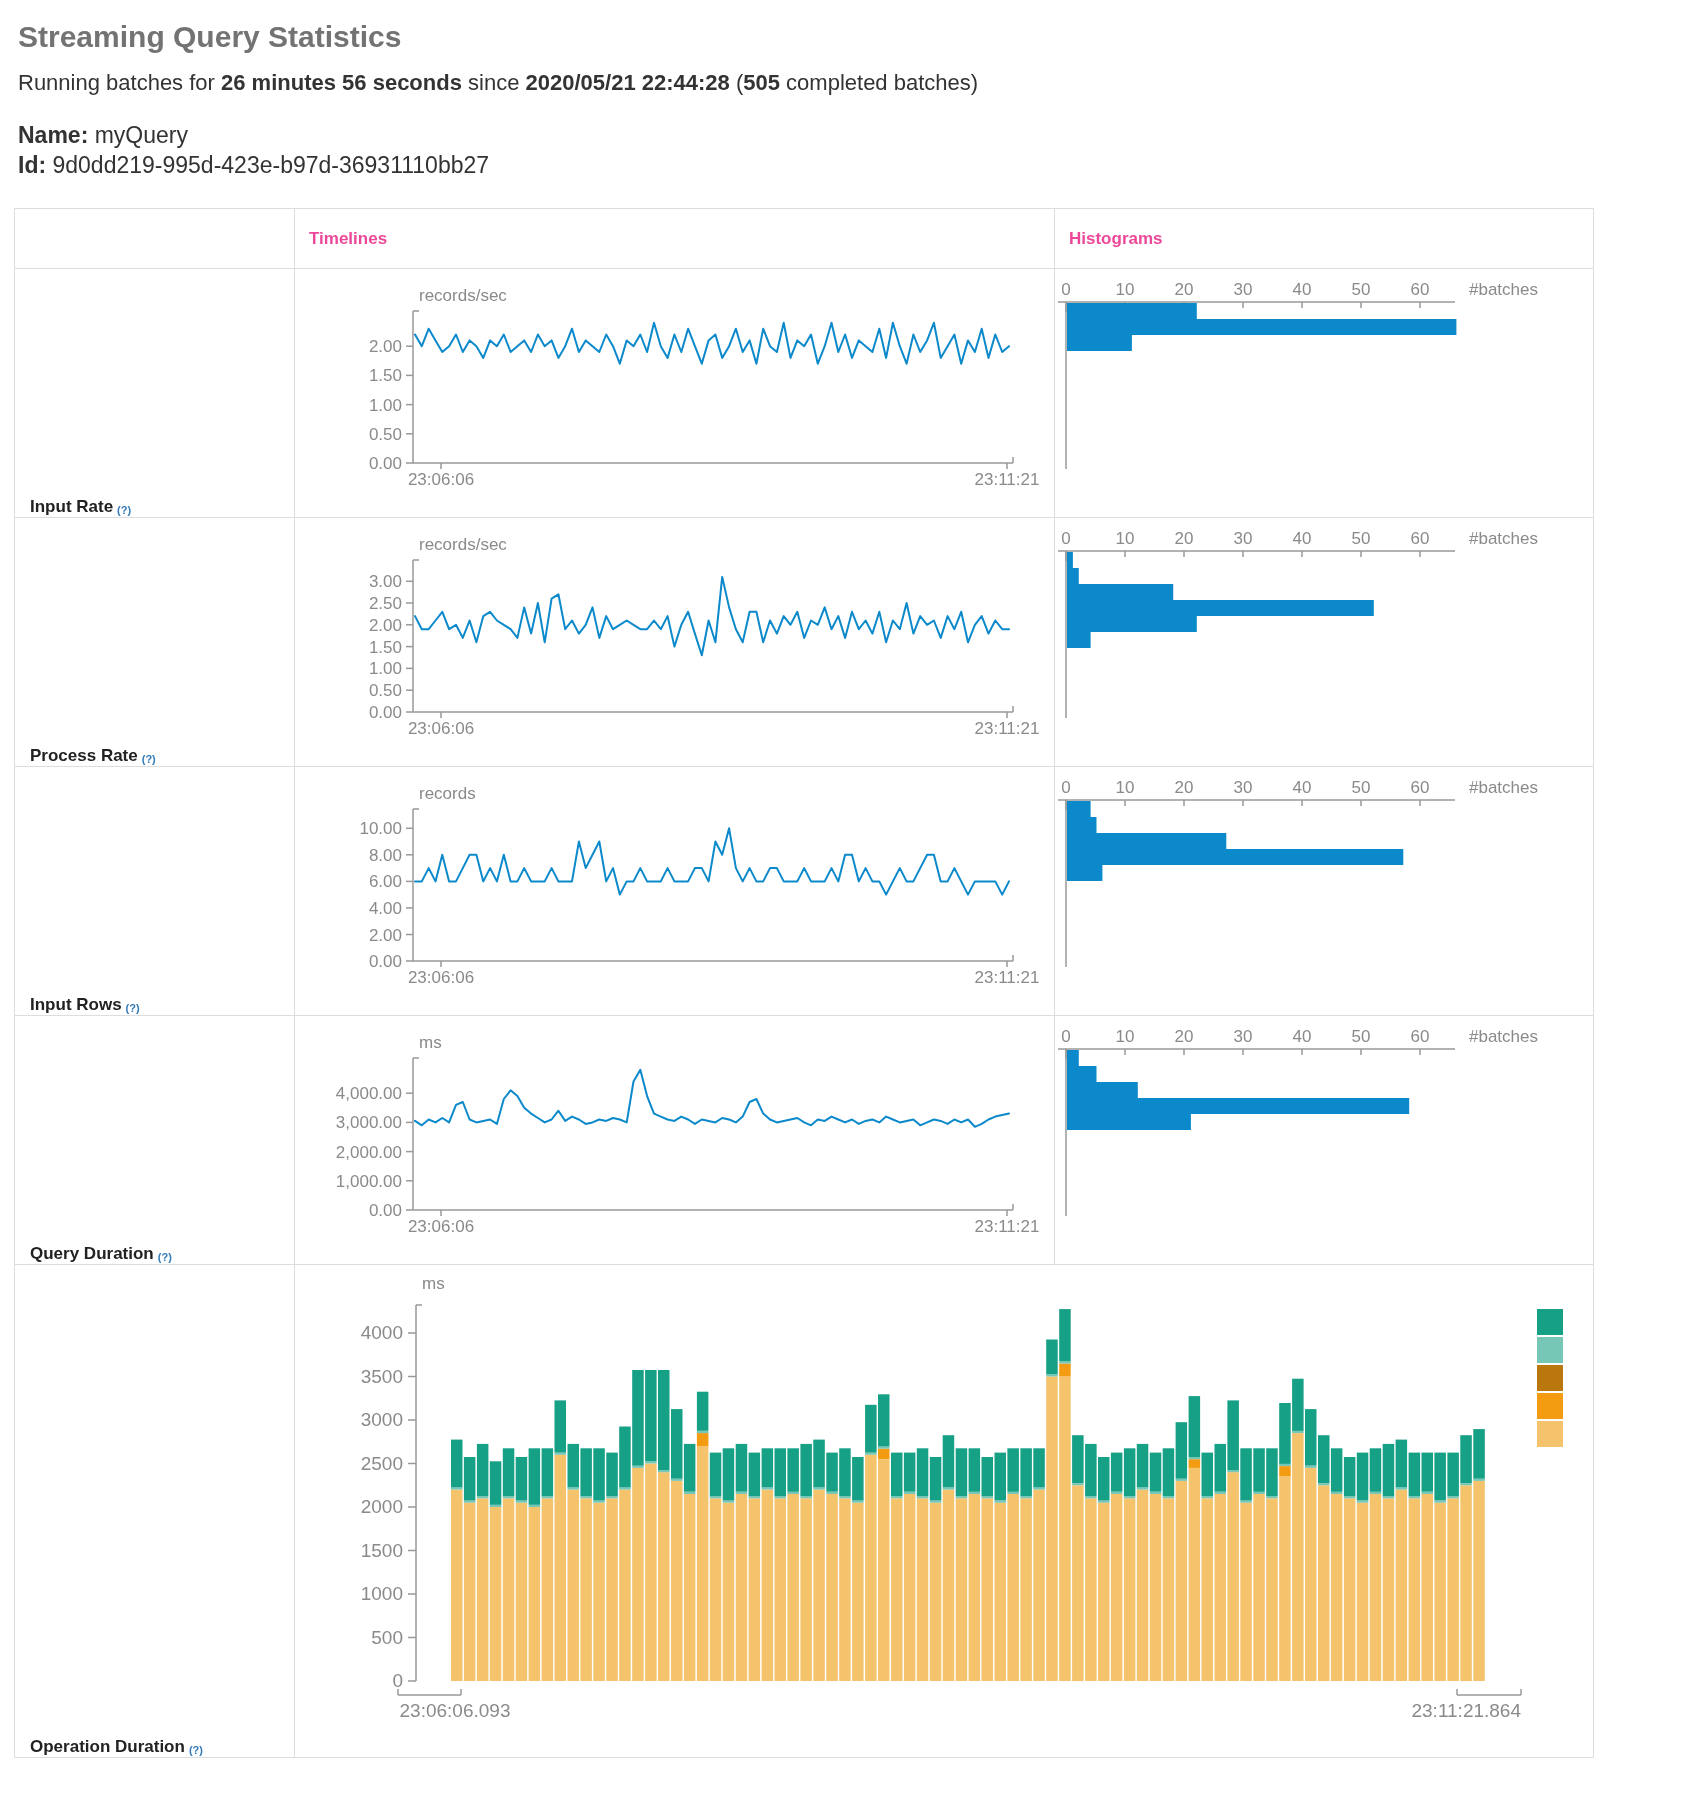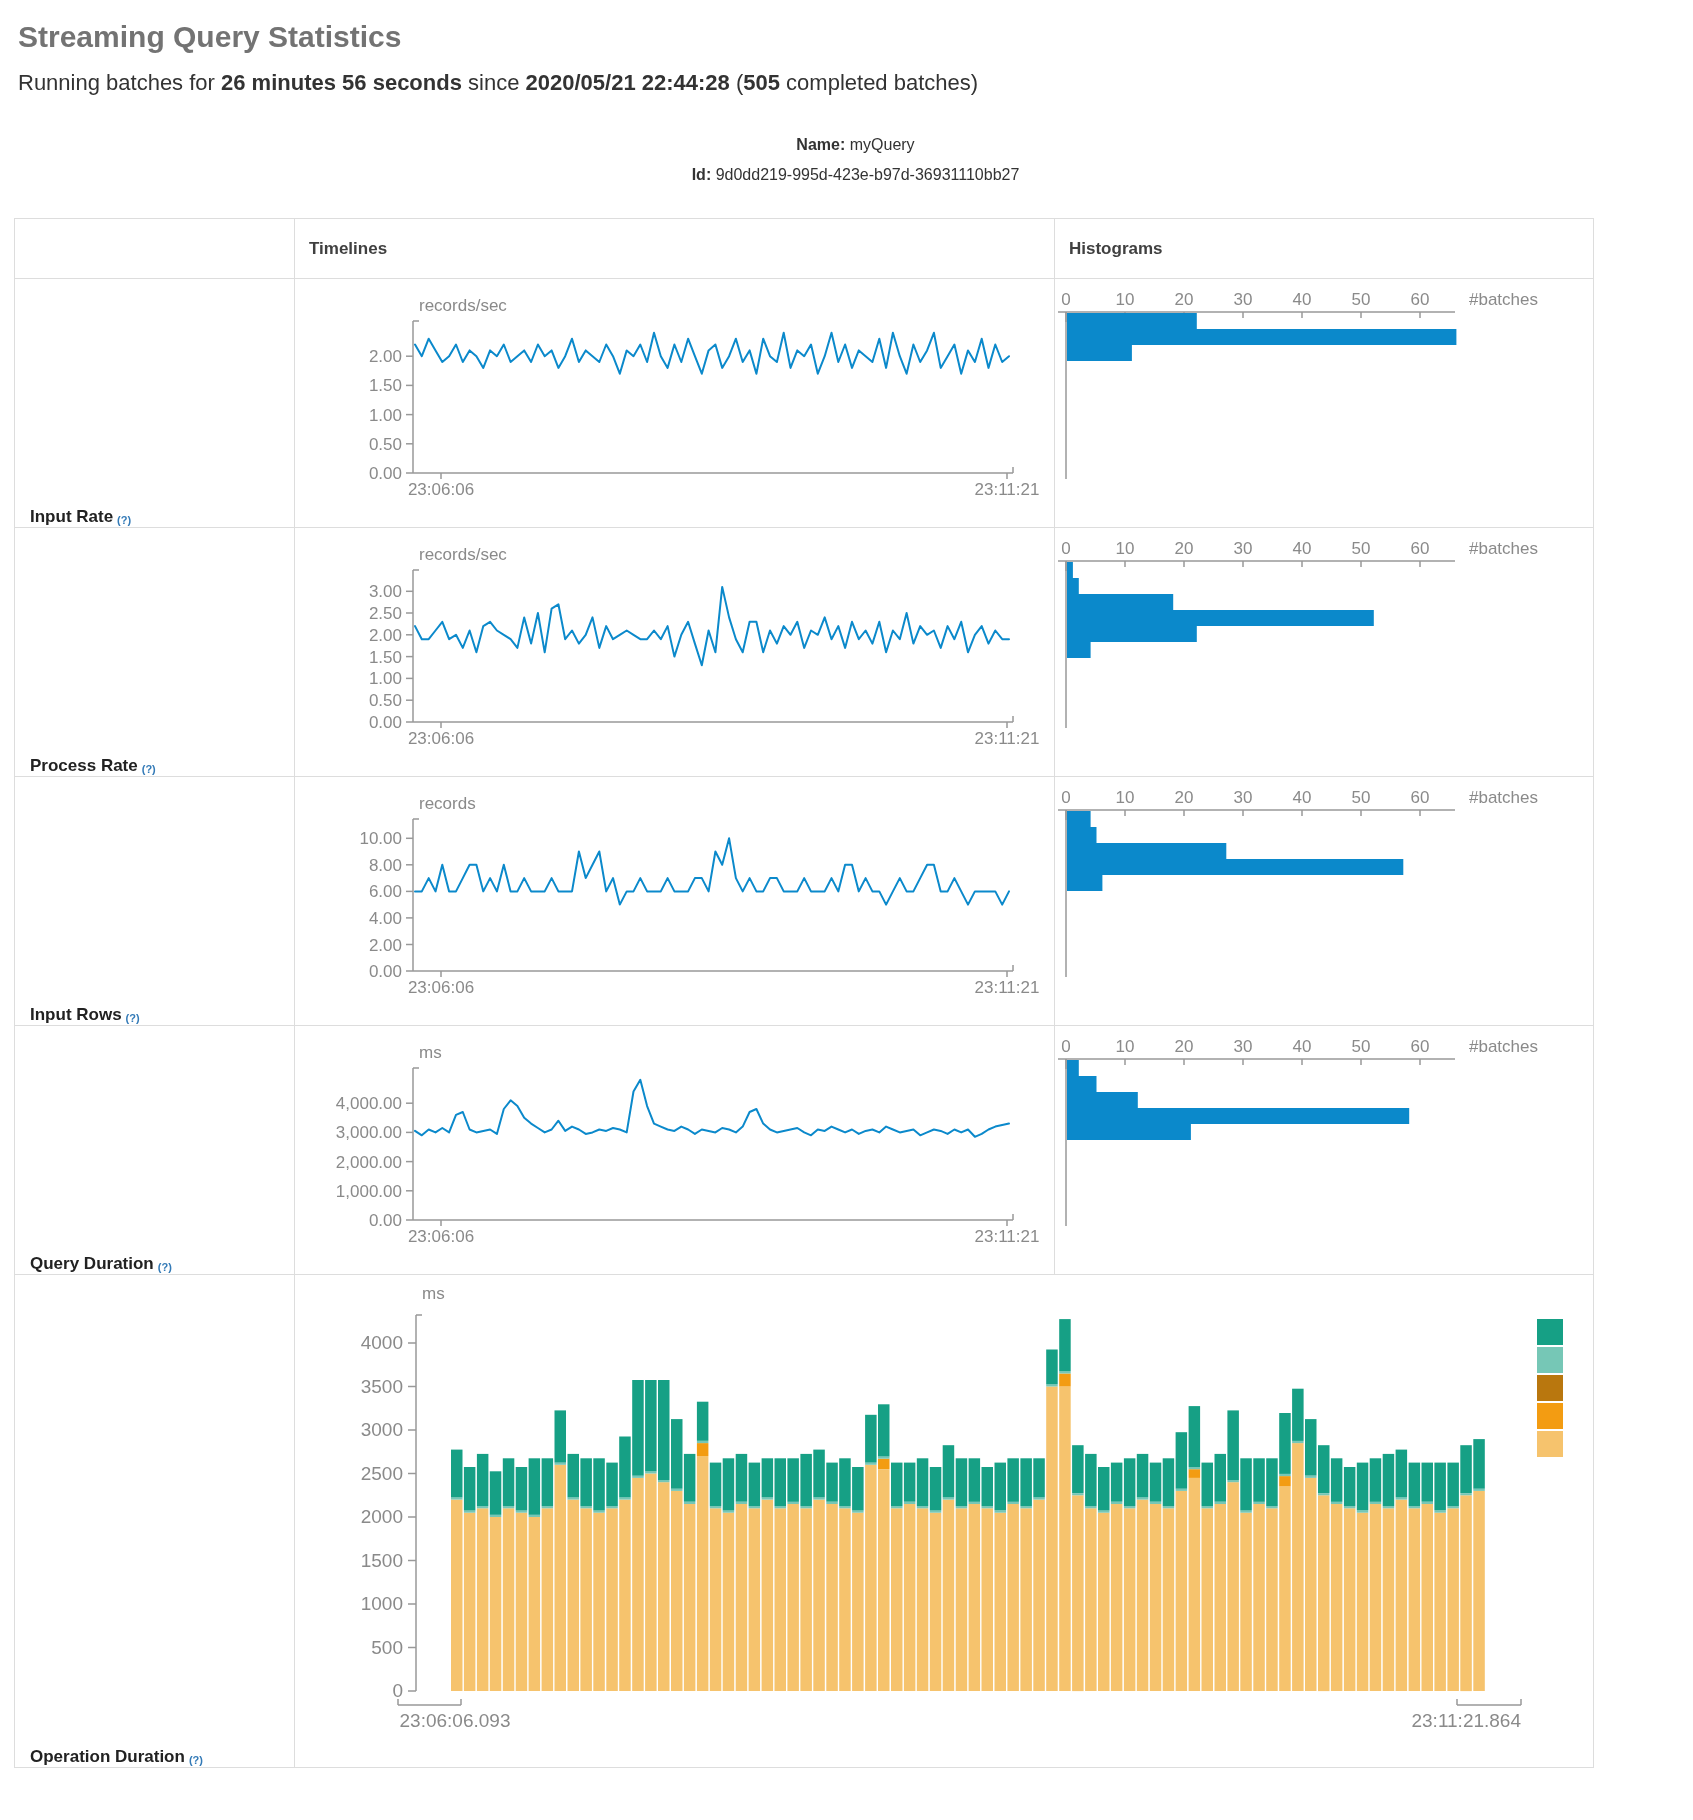--- a/index.html
+++ b/index.html
@@ -2,29 +2,29 @@
 <html><head>
 <meta charset="utf-8">
 <style>
   * { box-sizing: border-box; }
   html,body { margin:0; padding:0; background:#fff; }
   body { width:1693px; height:1820px; font-family:"Liberation Sans",sans-serif; color:#333; overflow:hidden; }
   .container { padding-left:14px; }
   h1.page-title { font-size:30px; line-height:34px; margin:20px 0 0 4px; color:#737373; font-weight:bold; }
   .subtitle { margin:16px 0 0 4px; font-size:22px; color:#333; }
   .subtitle b { font-weight:bold; }
-  .meta { margin:34px 0 0 4px; font-size:16px; line-height:30px; color:#333;text-align:center; }
+  .meta { margin:24px 0 0 4px; font-size:23px; line-height:30px; color:#333; }
   .meta b { font-weight:bold; }
   .stats-table { margin-top:28px; width:1580px; border:1px solid #ddd; }
   .tr { display:grid; grid-template-columns:280px 760px 538px; }
   .tr.op { grid-template-columns:280px 1298px; }
   .cell { border-right:1px solid #ddd; border-bottom:1px solid #ddd; position:relative; background:#fff; }
   .tr .cell:last-child { border-right:none; }
   .tr:last-child .cell { border-bottom:none; }
-  .hcell { height:60px; padding:20px 0 0 14px; font-weight:bold; font-size:17px; color:#404040; }
+  .hcell { height:60px; padding:20px 0 0 14px; font-weight:bold; font-size:17px; color:#ec4899; }
   .mrow .cell { height:249px; }
   .op .cell { height:492px; }
   .label-cell { display:flex; align-items:flex-end; padding-left:15px; font-weight:bold; font-size:17px; color:#222; }
   .label-cell sup { color:#337ab7; font-size:11px; margin-left:4px; position:relative; top:-1px; font-weight:bold; }
   svg { display:block; }
   svg text { font-family:"Liberation Sans",sans-serif; }
   .axis-txt { fill:#8a8a8a; font-size:17px; }
   .axis-txt-lg { fill:#8a8a8a; font-size:19px; }
 </style>
 </head>

